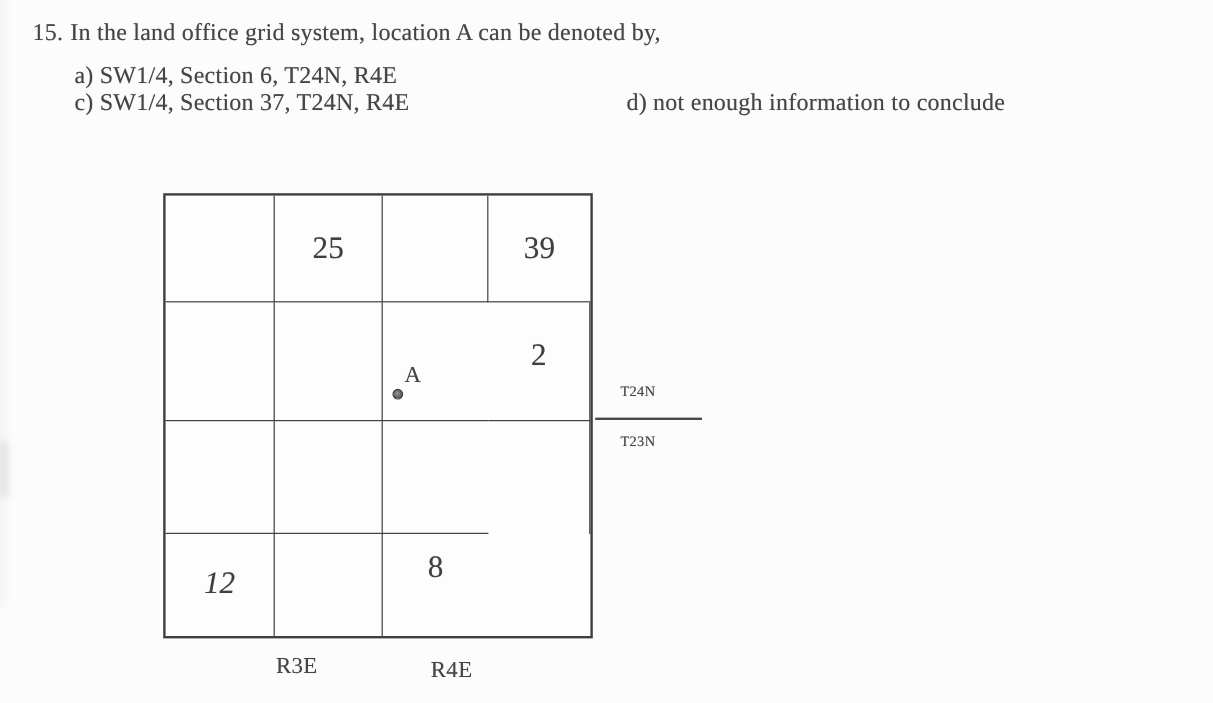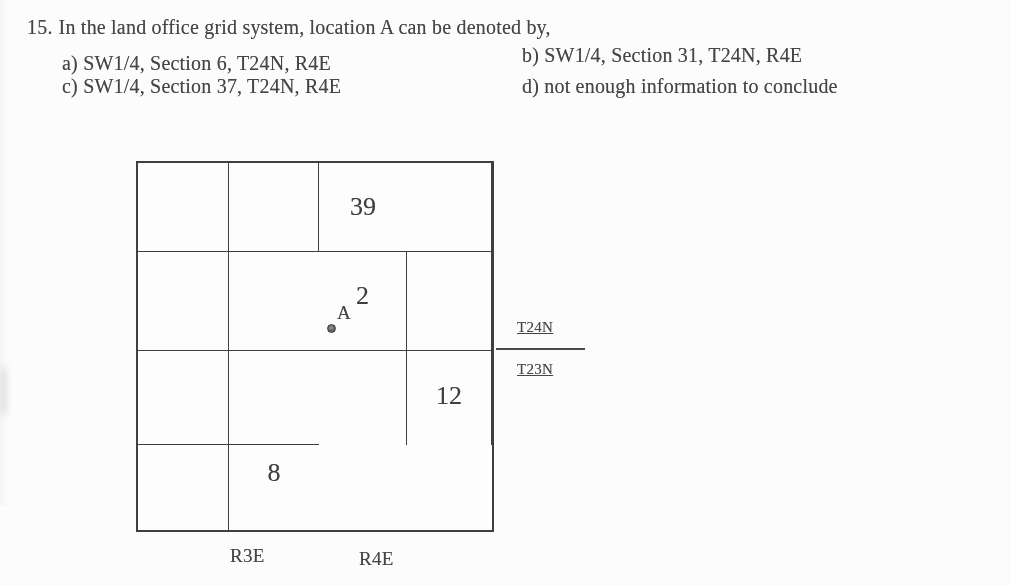--- a/index.html
+++ b/index.html
@@ -48,40 +48,39 @@
   .cell {
     border-right: 1.5px solid #3f3f3f;
     border-bottom: 1.5px solid #3f3f3f;
     display: flex; align-items: center; justify-content: center;
     font-size: 26px; color: #3f3f3f;
     text-shadow: 0 0 0.6px rgba(90,90,90,0.5);
   }
   .cell.col4 { border-right: none; }
   .cell.row4 { border-bottom: none; }
   .cell.lift-sm { padding-bottom: 10px; }
-  .cell.lift-md { padding-bottom: 4px; }
+  .cell.lift-md { padding-bottom: 4px; font-style: italic; }
   .cell.lift-lg { padding-bottom: 30px; }
 
   .point-dot {
     position: absolute; left: 327px; top: 324px;
     width: 9px; height: 9px; border-radius: 50%;
     background: radial-gradient(circle at 45% 40%, #9a9a9a 0%, #6b6b6b 45%, #454545 100%);
     border: 1px solid #3c3c3c;
   }
   .point-label {
     position: absolute; left: 337px; top: 302px;
     font-size: 19px; color: #454545;
     text-shadow: 0 0 0.6px rgba(90,90,90,0.5);
   }
 
   .township-label {
-    position: absolute; font-size: 15px; color: #454545;
+    position: absolute; font-size: 12px; color: #454545;
     letter-spacing: 0.3px;
     text-shadow: 0 0 0.6px rgba(90,90,90,0.5);
-    text-decoration: underline;
   }
   .t-upper { left: 517px; top: 319px; }
   .t-lower { left: 517px; top: 361px; }
   .township-divider {
     position: absolute; left: 496px; top: 348px;
     width: 89px; height: 2px; background: #4a4a4a;
   }
 
   .range-label {
     position: absolute; font-size: 19px; color: #454545;
@@ -102,26 +101,26 @@
 </head>
 <body>
 
 <div class="page">
 
   <div class="q-line">
     <span class="q-num">15.</span><span>In the land office grid system, location A can be denoted by,</span>
   </div>
 
   <div class="opt opt-a">a) SW1/4, Section 6, T24N, R4E</div>
-  <div class="opt opt-b">b) SW1/4, Section 31, T24N, R4E</div>
   <div class="opt opt-c">c) SW1/4, Section 37, T24N, R4E</div>
   <div class="opt opt-d">d) not enough information to conclude</div>
 
   <div class="grid">
     <div class="cell"></div>
+    <div class="cell">25</div>
     <div class="cell"></div>
     <div class="cell col4">39</div>
 
     <div class="cell"></div>
     <div class="cell"></div>
     <div class="cell col4"></div>
 
     <div class="cell lift-sm">2</div>
     <div class="cell"></div>
     <div class="cell"></div>

